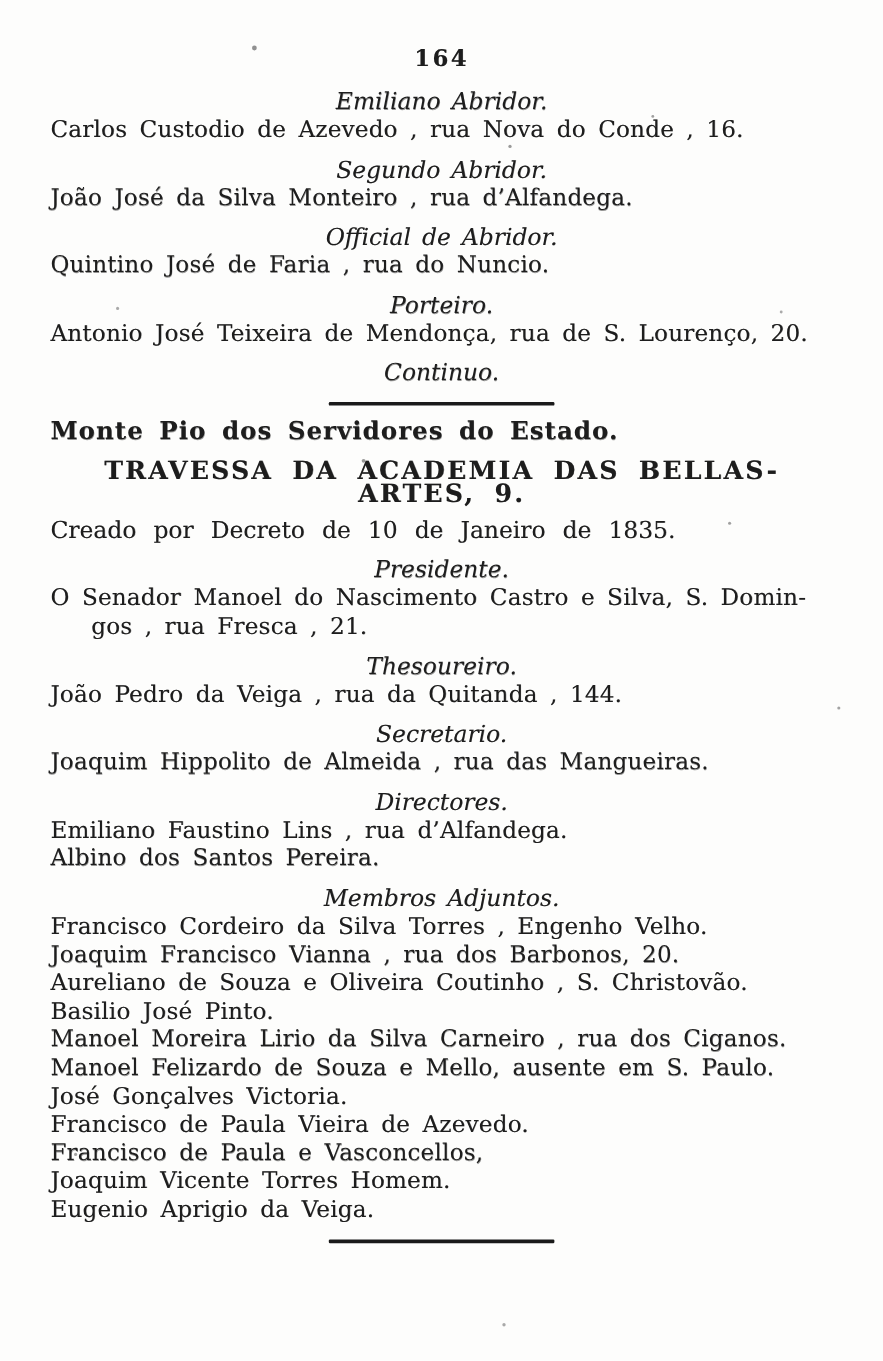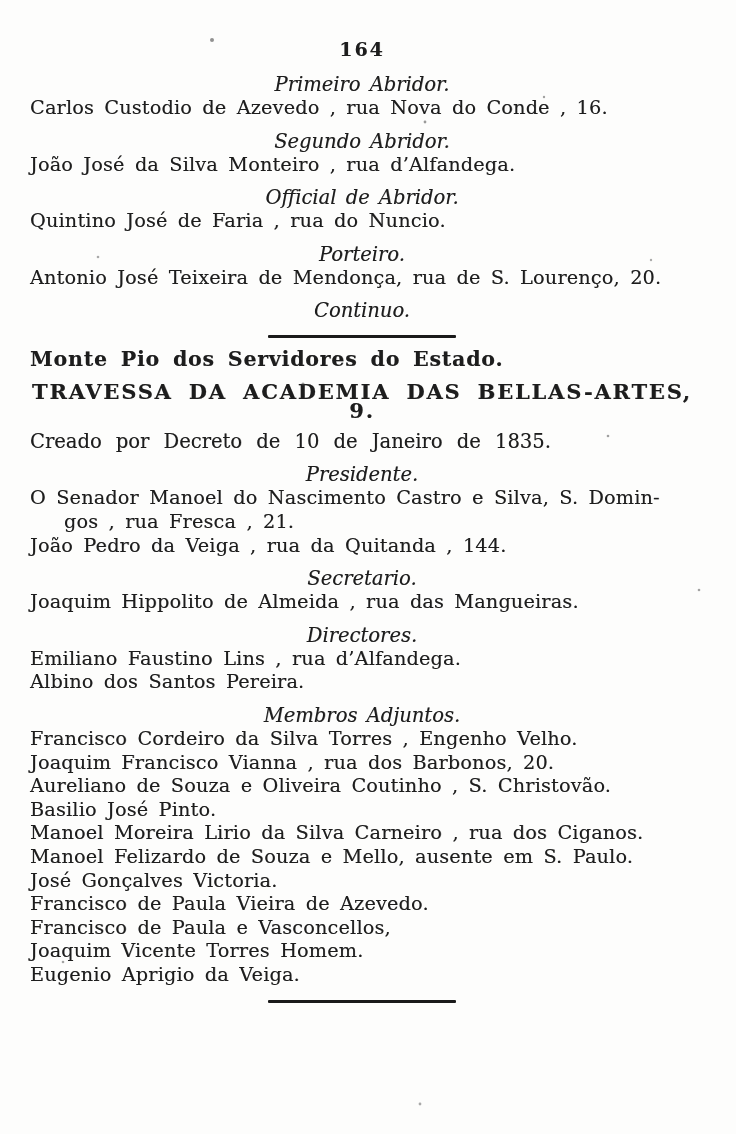--- a/index.html
+++ b/index.html
@@ -11,21 +11,21 @@
     position: relative;
     width: 736px;
     height: 1134px;
     background: #fdfdfc;
     overflow: hidden;
     font-family: "DejaVu Serif", "Liberation Serif", serif;
     color: #1d1d1d;
     text-shadow: 0.3px 0.3px 0 rgba(25,25,25,0.45);
   }
   .content {
-    padding: 38px 42px 0 30px;
+    padding: 38px 42px 0 42px;
   }
   .pageno {
     text-align: center;
     font-size: 19px;
     font-weight: 700;
     letter-spacing: 2px;
     line-height: 22px;
     margin-bottom: 13px;
   }
   .role-heading {
@@ -106,21 +106,21 @@
 <body>
 
 <div class="page">
   <div class="speckles"></div>
 
   <div class="content">
 
     <div class="pageno">164</div>
 
     <section>
-      <div class="role-heading">Primeiro Abridor.</div>
+      <div class="role-heading">Emiliano Abridor.</div>
       <div class="entry">Carlos Custodio de Azevedo , rua Nova do Conde , 16.</div>
 
       <div class="role-heading">Segundo Abridor.</div>
       <div class="entry">João José da Silva Monteiro , rua d’Alfandega.</div>
 
       <div class="role-heading">Official de Abridor.</div>
       <div class="entry">Quintino José de Faria , rua do Nuncio.</div>
 
       <div class="role-heading">Porteiro.</div>
       <div class="entry">Antonio José Teixeira de Mendonça, rua de S. Lourenço, 20.</div>
@@ -132,20 +132,21 @@
 
     <section>
       <div class="mp-title">Monte Pio dos Servidores do Estado.</div>
       <div class="mp-address">TRAVESSA DA ACADEMIA DAS BELLAS-ARTES, 9.</div>
       <div class="mp-founding">Creado por Decreto de 10 de Janeiro de 1835.</div>
 
       <div class="role-heading">Presidente.</div>
       <div class="entry">O Senador Manoel do Nascimento Castro e Silva, S. Domin-</div>
       <div class="entry cont">gos , rua Fresca , 21.</div>
 
+      <div class="role-heading">Thesoureiro.</div>
       <div class="entry">João Pedro da Veiga , rua da Quitanda , 144.</div>
 
       <div class="role-heading">Secretario.</div>
       <div class="entry">Joaquim Hippolito de Almeida , rua das Mangueiras.</div>
 
       <div class="role-heading">Directores.</div>
       <div class="entry">Emiliano Faustino Lins , rua d’Alfandega.</div>
       <div class="entry">Albino dos Santos Pereira.</div>
 
       <div class="role-heading">Membros Adjuntos.</div>

